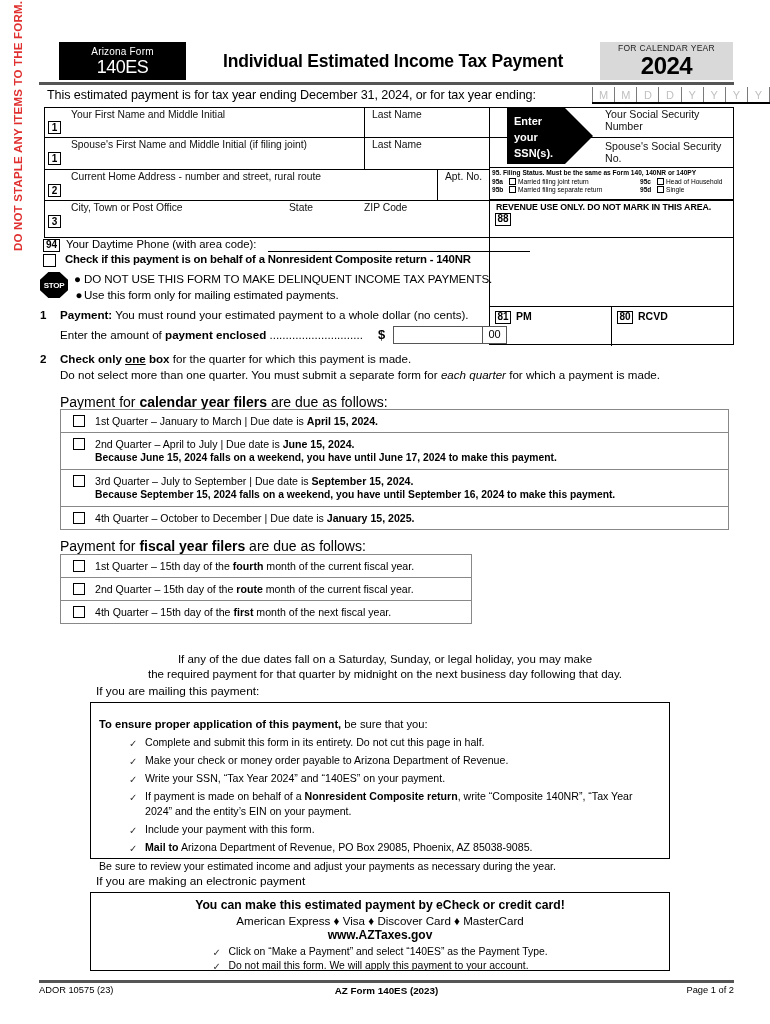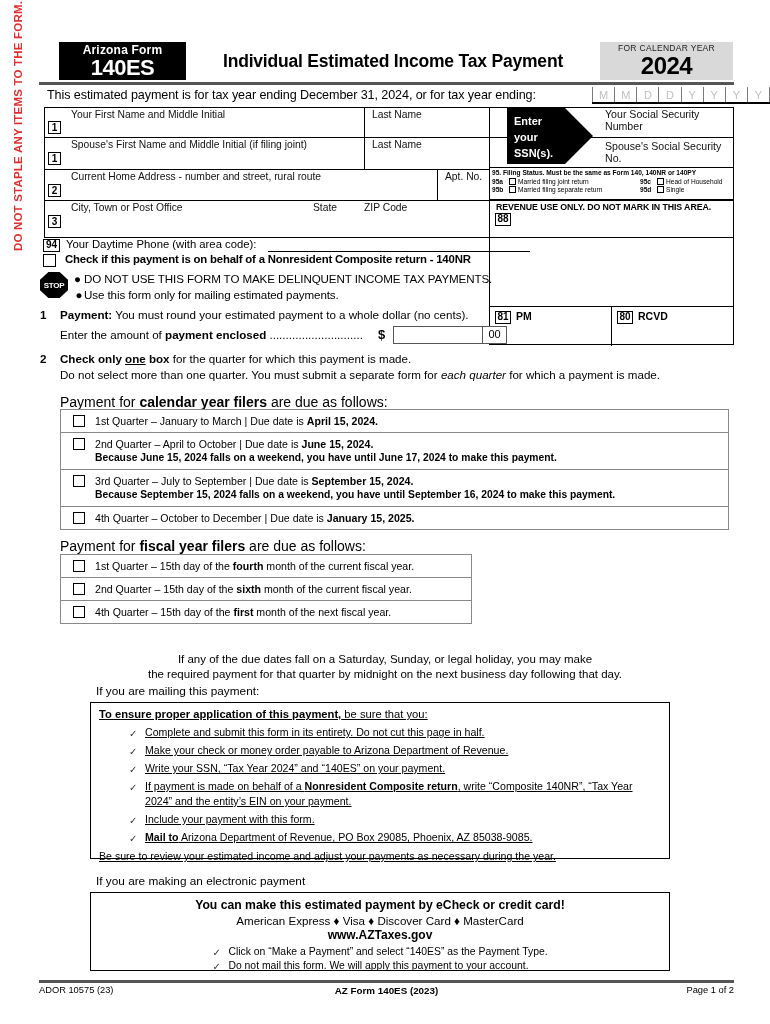--- a/index.html
+++ b/index.html
@@ -34,22 +34,22 @@
   
   .hdr{
     position:absolute; left:58px; top:41px; width:676px; height:40px;
     display:flex; border:1px solid #fff;
   }
   .hdr-form{
     width:127px; background:#000; color:#fff;
     display:flex; flex-direction:column; align-items:center; justify-content:center;
     line-height:1;
   }
-  .hdr-form .l1{ font-size:12px; font-weight:bold; letter-spacing:.2px; }
-  .hdr-form .l2{ font-size:22px; font-weight:bold; letter-spacing:-.5px; margin-top:1px;}
+  .hdr-form .l1{ font-size:10px; font-weight:normal; letter-spacing:.2px; }
+  .hdr-form .l2{ font-size:18px; font-weight:normal; letter-spacing:-.5px; margin-top:1px;}
   .hdr-title{
     flex:1; background:#fff; display:flex; align-items:center; justify-content:center;
     font-size:17.5px; font-weight:bold; letter-spacing:-.2px;
   }
   .hdr-year{
     width:133px; background:#d9d9d9;
     display:flex; flex-direction:column; align-items:center; justify-content:center;
     line-height:1;
   }
   .hdr-year .l1{ font-size:8.5px; letter-spacing:.3px; color:#222; }
@@ -176,21 +176,21 @@
   }
   .qrow .tx{ padding:4px 0 4px 0; font-size:10.6px; line-height:14px; }
   .qrow .tx .sub{ display:block; font-weight:bold; font-size:10.3px;}
 
   .note{ position:absolute; text-align:center; font-size:11.5px; line-height:15px; width:100%;}
 
   
   .cap{ position:absolute; font-size:11.8px; }
   .mailbox{
     position:absolute; left:90px; top:702px; width:580px; height:157px; border:1.3px solid #000;
-    padding:4px 8px; font-size:10.6px; line-height:15px;text-decoration:underline;
+    padding:14px 8px; font-size:10.6px; line-height:15px;
   }
   .mailbox .hd{ font-size:11.2px; margin-bottom:3px;}
   .mailbox ul{ list-style:none; margin:0; padding:0 0 0 46px; }
   .mailbox li{ position:relative; margin:3px 0; }
   .chk{ position:absolute; left:-16px; top:1px; font-size:10px; color:#333;}
   .mailbox .foot{ margin-top:4px; }
 
   .ebox{
     position:absolute; left:90px; top:892px; width:580px; height:79px; border:1.3px solid #000;
     padding:5px 8px; text-align:center; font-size:11px; line-height:15px;
@@ -253,21 +253,21 @@
   <div class="g-vline" style="left:392px; top:61px; height:31px;"></div>
   <div class="g-vline" style="left:444px; top:0px; height:131px;"></div>
 
   <div class="g-lab" style="left:22px; top:0px;">Your First Name and Middle Initial</div>
   <div class="g-lab" style="left:323px; top:0px;">Last Name</div>
   <div class="g-lab" style="left:22px; top:30px;">Spouse's First Name and Middle Initial (if filing joint)</div>
   <div class="g-lab" style="left:323px; top:30px;">Last Name</div>
   <div class="g-lab" style="left:22px; top:62px;">Current Home Address - number and street, rural route</div>
   <div class="g-lab" style="left:396px; top:62px;">Apt. No.</div>
   <div class="g-lab" style="left:22px; top:93px;">City, Town or Post Office</div>
-  <div class="g-lab" style="left:240px; top:93px;margin-left:24px;">State</div>
+  <div class="g-lab" style="left:240px; top:93px;">State</div>
   <div class="g-lab" style="left:315px; top:93px;">ZIP Code</div>
   <div class="g-lab" style="left:556px; top:31px; font-size:10.6px;">Spouse's Social Security No.</div>
   <div class="g-lab" style="left:556px; top:-1px; font-size:10.6px;">Your Social Security Number</div>
 
   <div class="boxnum" style="left:3px; top:13px;">1</div>
   <div class="boxnum" style="left:3px; top:44px;">1</div>
   <div class="boxnum" style="left:3px; top:76px;">2</div>
   <div class="boxnum" style="left:3px; top:107px;">3</div>
 </div>
 
@@ -364,21 +364,21 @@
 <div class="qtable" style="left:60px; top:409px; width:669px;">
   <div class="qrow">
     <div class="cb"></div>
     <div class="tx">
       <span>1st Quarter – January to March  |  Due date is </span><b>April 15, 2024.</b>
     </div>
   </div>
   <div class="qrow">
     <div class="cb"></div>
     <div class="tx">
-      <span>2nd Quarter – April to October  |  Due date is </span><b>June 15, 2024.</b>
+      <span>2nd Quarter – April to July  |  Due date is </span><b>June 15, 2024.</b>
       <span class="sub">Because June 15, 2024 falls on a weekend, you have until June 17, 2024 to make this payment.</span>
     </div>
   </div>
   <div class="qrow">
     <div class="cb"></div>
     <div class="tx">
       <span>3rd Quarter – July to September  |  Due date is </span><b>September 15, 2024.</b>
       <span class="sub">Because September 15, 2024 falls on a weekend, you have until September 16, 2024 to make this payment.</span>
     </div>
   </div>
@@ -397,21 +397,21 @@
 <div class="qtable" style="left:60px; top:554px; width:412px;">
   <div class="qrow">
     <div class="cb"></div>
     <div class="tx">
       <span>1st Quarter – 15th day of the </span><b>fourth</b><span> month of the current fiscal year.</span>
     </div>
   </div>
   <div class="qrow">
     <div class="cb"></div>
     <div class="tx">
-      <span>2nd Quarter – 15th day of the </span><b>sixth</b><span> month of the current fiscal year.</span>
+      <span>2nd Quarter – 15th day of the </span><b>route</b><span> month of the current fiscal year.</span>
     </div>
   </div>
   <div class="qrow">
     <div class="cb"></div>
     <div class="tx">
       <span>4th Quarter – 15th day of the </span><b>first</b><span> month of the next fiscal year.</span>
     </div>
   </div>
 </div>
 

